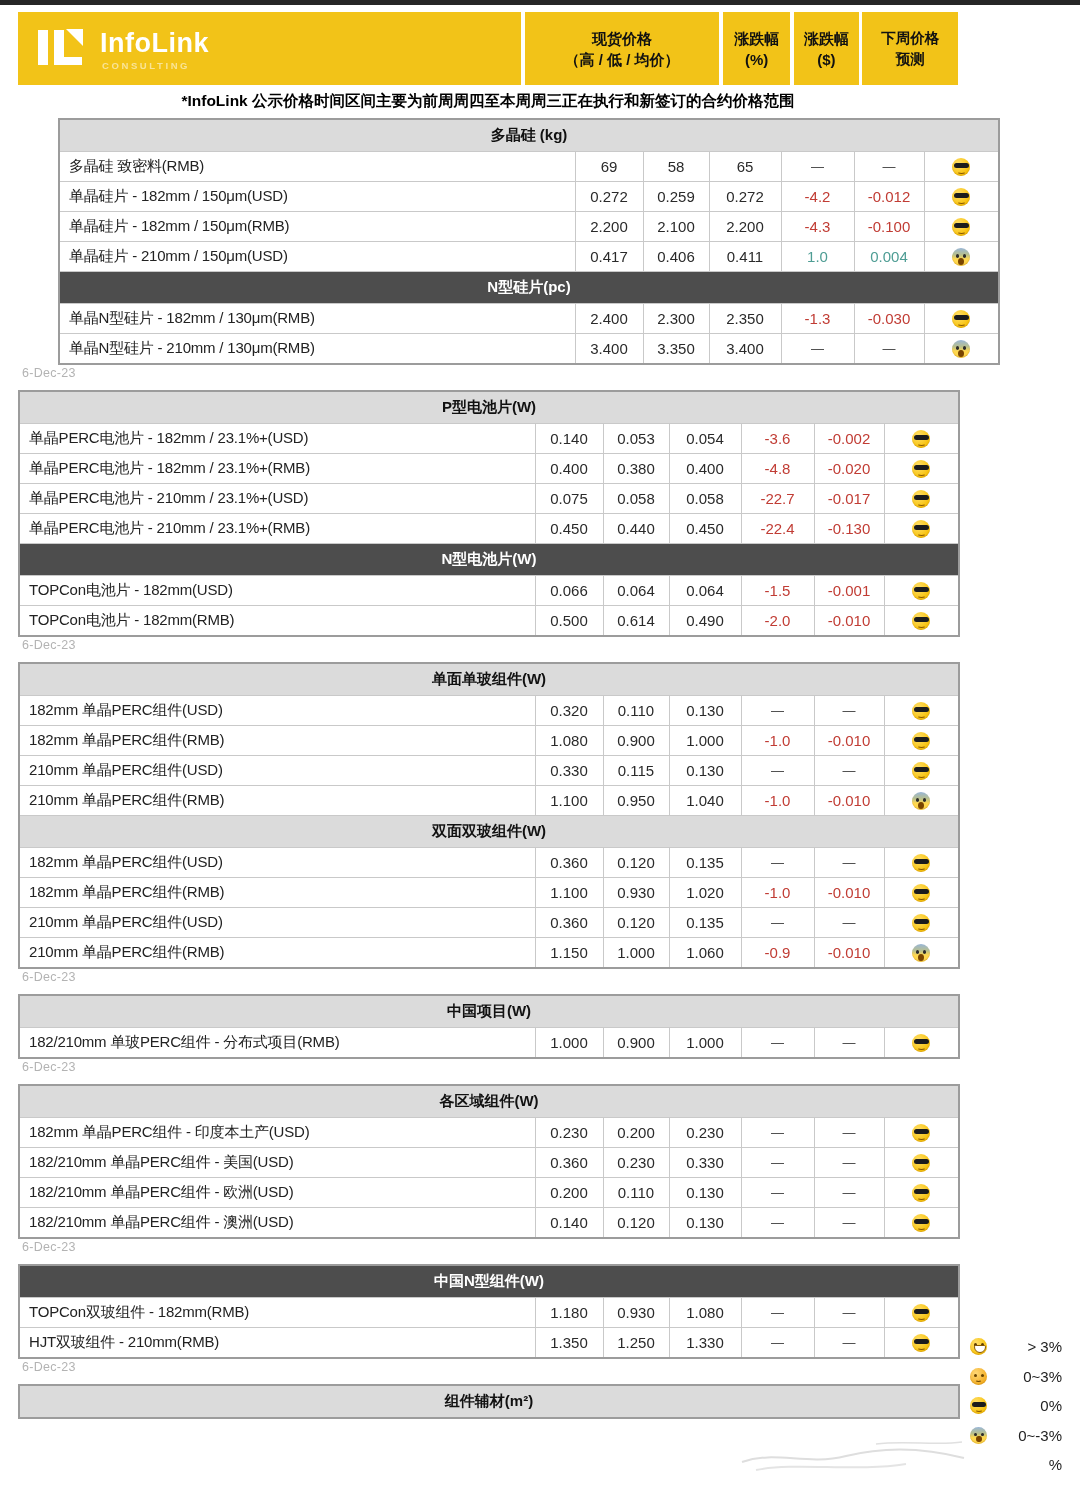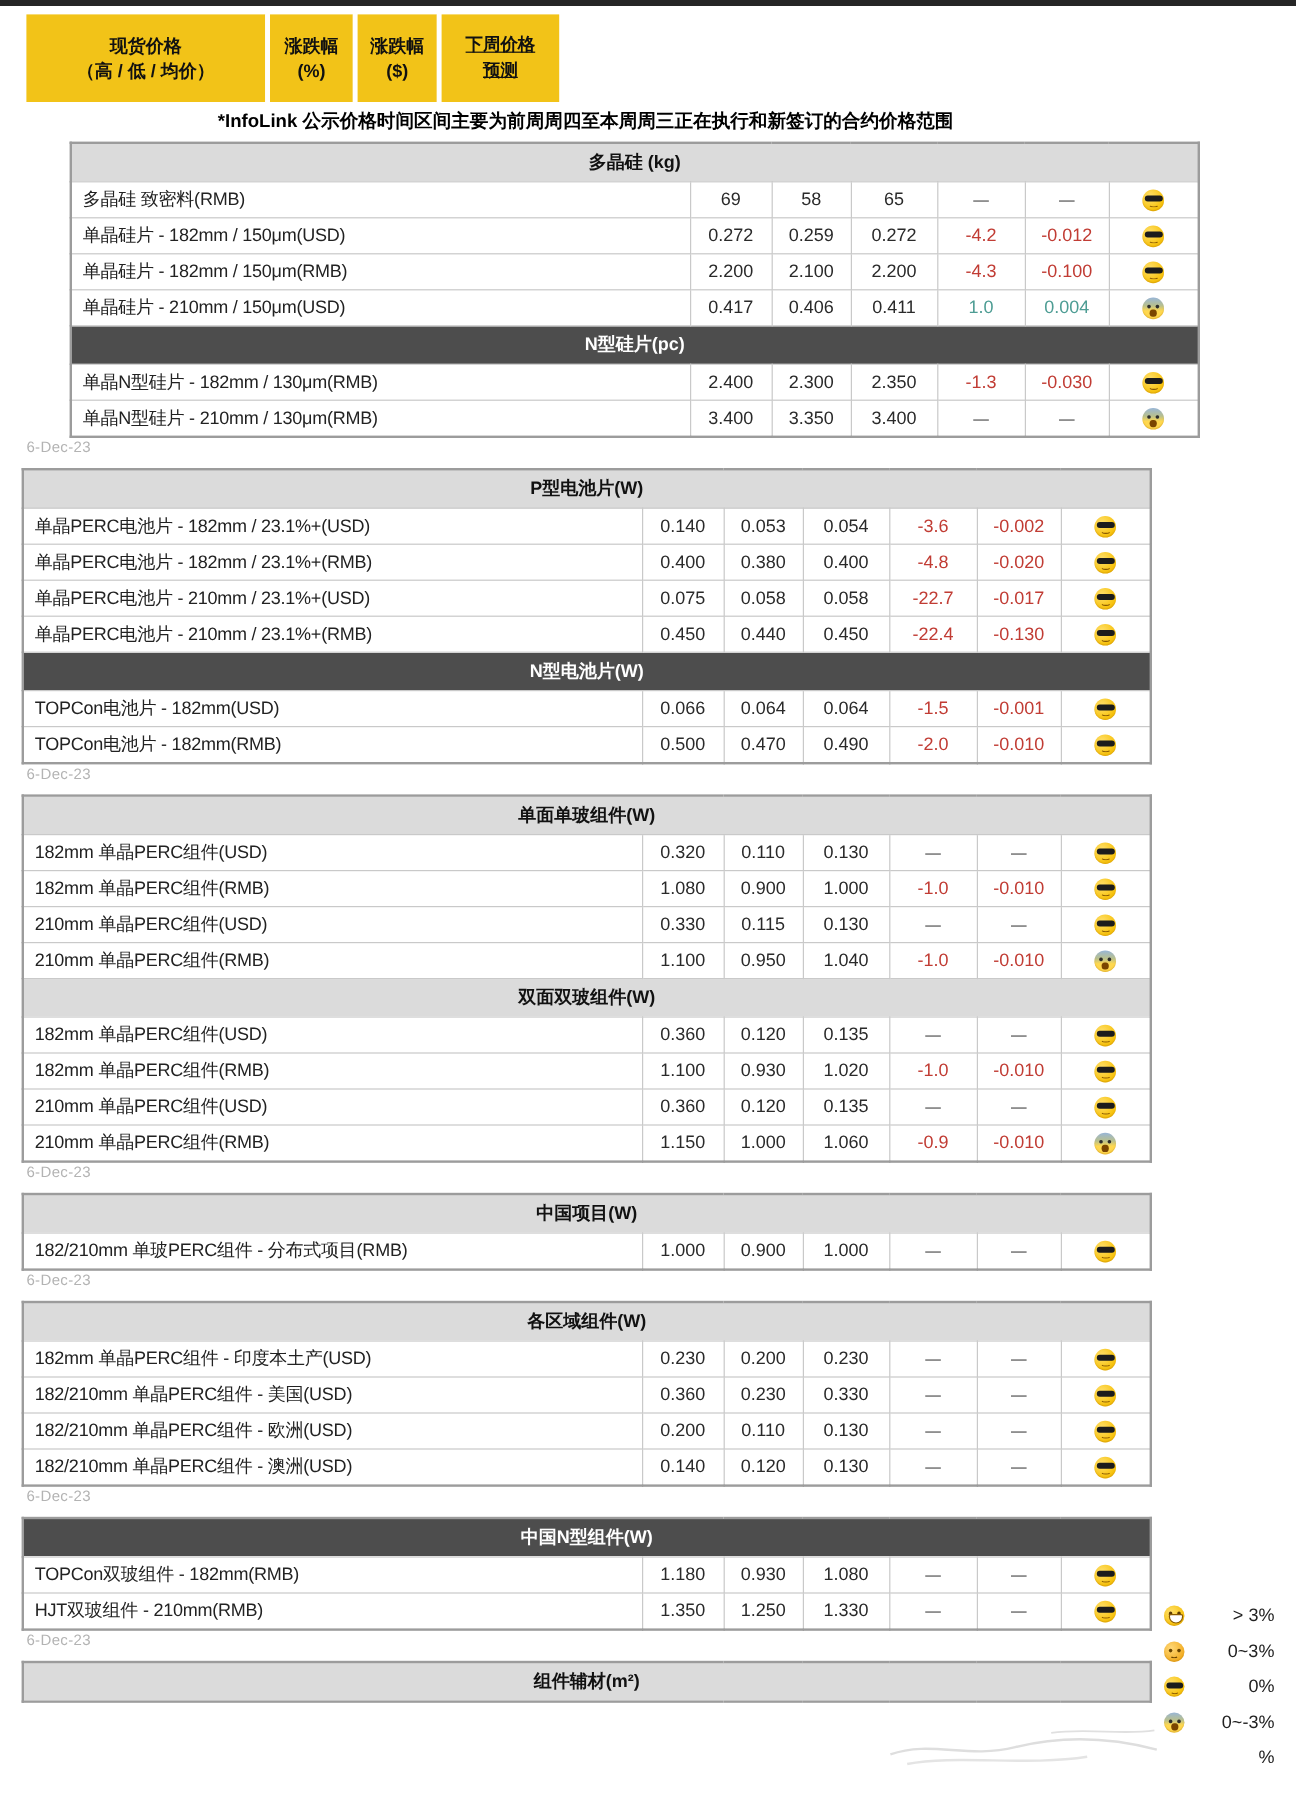--- a/index.html
+++ b/index.html
@@ -16,21 +16,21 @@
   
   .head-band{display:flex;height:73px;}
   .head-cell{background:var(--yellow);}
   .head-logo{width:516px;position:relative;}
   .gap{width:4px;background:#fff;}
   .hc{display:flex;flex-direction:column;justify-content:center;align-items:center;
       font-weight:bold;font-size:15px;line-height:21px;color:#111;}
   .hc-price{width:199px;}
   .hc-pct{width:69px;}
   .hc-abs{width:66px;}
-  .hc-fc{width:98px;font-size:14.5px;text-decoration:underline;}
+  .hc-fc{width:98px;font-size:14.5px;}
   .logo-mark{position:absolute;left:20px;top:13px;}
   .logo-brand{position:absolute;left:82px;top:16px;color:#fff;font-weight:bold;
       font-size:27px;letter-spacing:.5px;}
   .logo-sub{position:absolute;left:84px;top:48px;color:rgba(255,255,255,.55);
       font-size:9.5px;font-weight:bold;letter-spacing:2.6px;}
 
   
   .note{height:33px;display:flex;align-items:center;justify-content:center;
         font-weight:bold;font-size:15.5px;color:#000;}
 
@@ -88,20 +88,30 @@
 </style>
 </head>
 <body>
 
 <div class="page">
   <div class="topbar"></div>
 
   <div class="content">
 
     <div class="head-band">
+      <div class="head-cell head-logo">
+        <svg class="logo-mark" width="54" height="46" viewBox="0 0 54 46">
+          <rect x="0" y="5" width="10" height="35" fill="#fff"></rect>
+          <rect x="16" y="5" width="10" height="35" fill="#fff"></rect>
+          <rect x="16" y="32" width="28" height="8" fill="#fff"></rect>
+          <polygon points="28,4 45,4 45,21" fill="#fff"></polygon>
+        </svg>
+        <div class="logo-brand">InfoLink</div>
+        <div class="logo-sub">CONSULTING</div>
+      </div>
       <div class="gap"></div>
       <div class="head-cell hc hc-price">
         <span>现货价格</span>
         <span>（高 / 低 / 均价）</span>
       </div>
       <div class="gap"></div>
       <div class="head-cell hc hc-pct">
         <span>涨跌幅</span>
         <span>(%)</span>
       </div>
@@ -252,21 +262,21 @@
               <td class="val">0.066</td>
               <td class="val">0.064</td>
               <td class="val">0.064</td>
               <td class="val neg">-1.5</td>
               <td class="val neg">-0.001</td>
               <td class="emo"><span class="face face-sunglasses"></span></td>
             </tr>
             <tr class="data">
               <td class="lbl">TOPCon电池片 - 182mm(RMB)</td>
               <td class="val">0.500</td>
-              <td class="val">0.470</td>
+              <td class="val">0.614</td>
               <td class="val">0.490</td>
               <td class="val neg">-2.0</td>
               <td class="val neg">-0.010</td>
               <td class="emo"><span class="face face-sunglasses"></span></td>
             </tr>
           </tbody>
         </table>
         <div class="date-label">6-Dec-23</div>
         <table class="blk">
           <colgroup>

